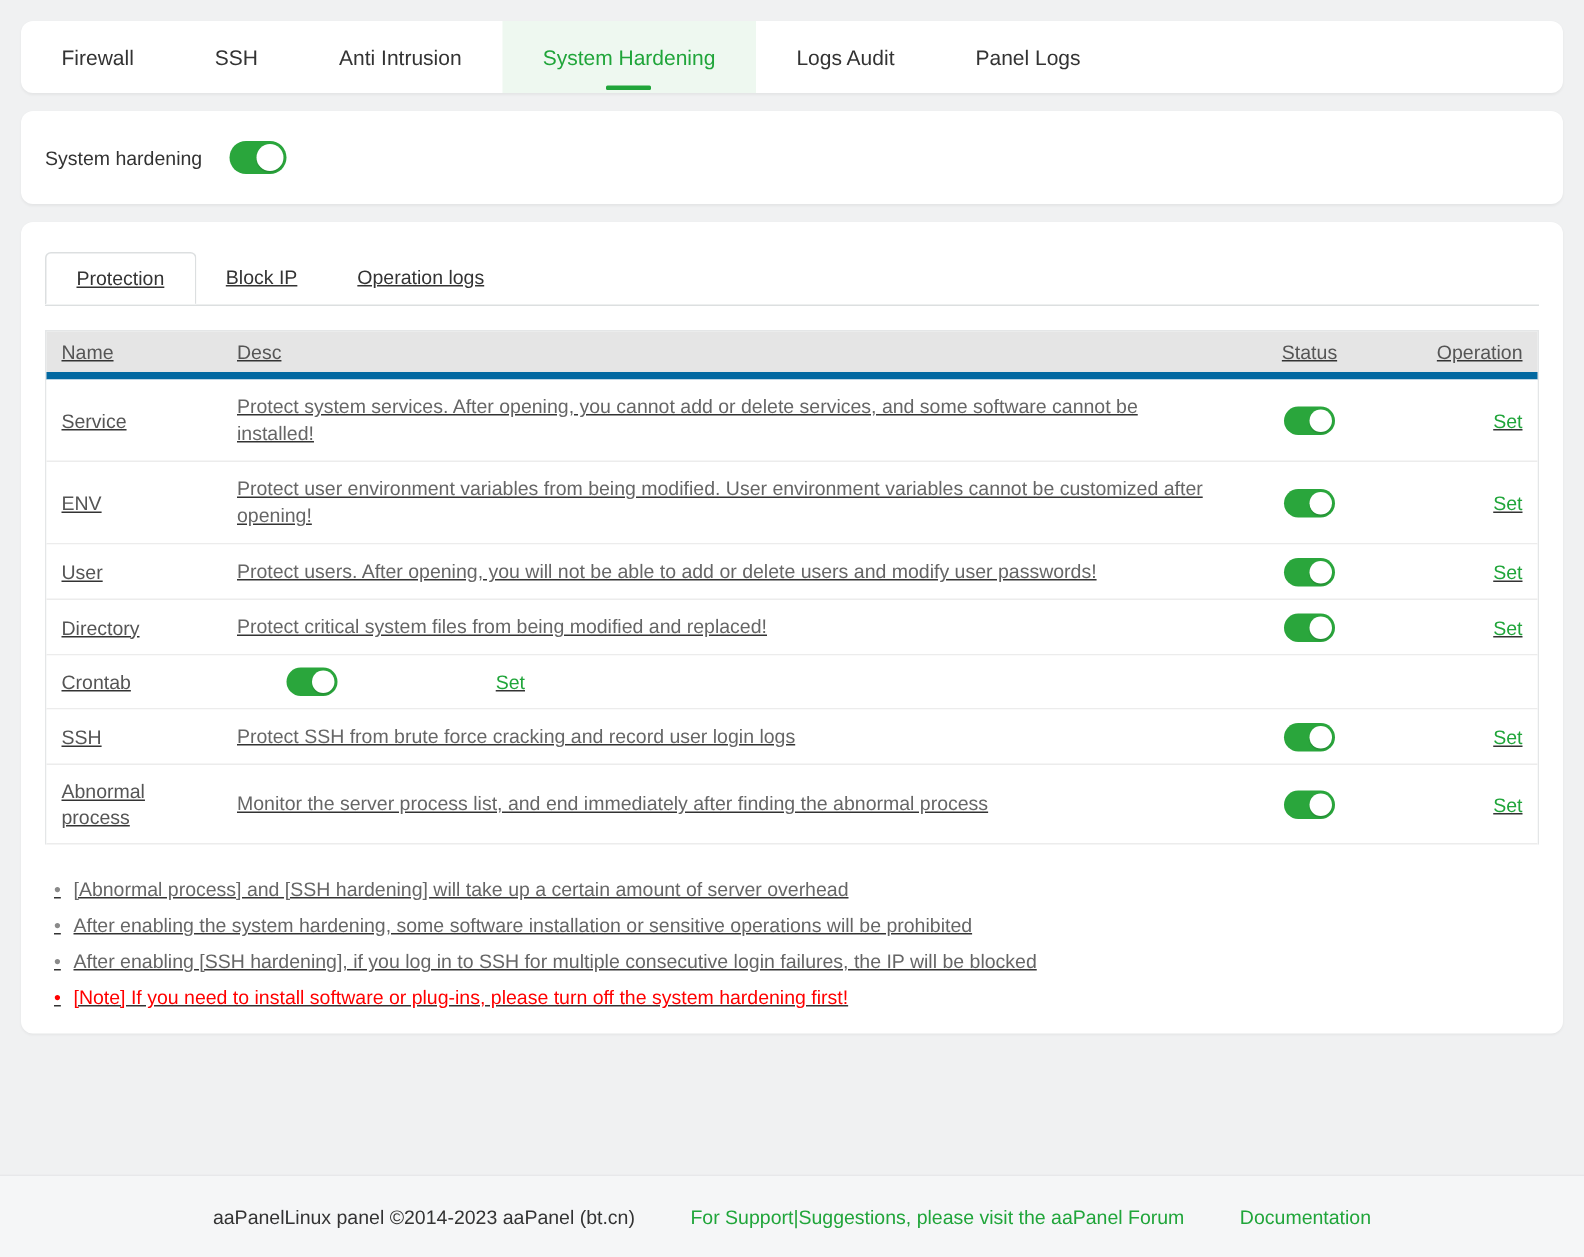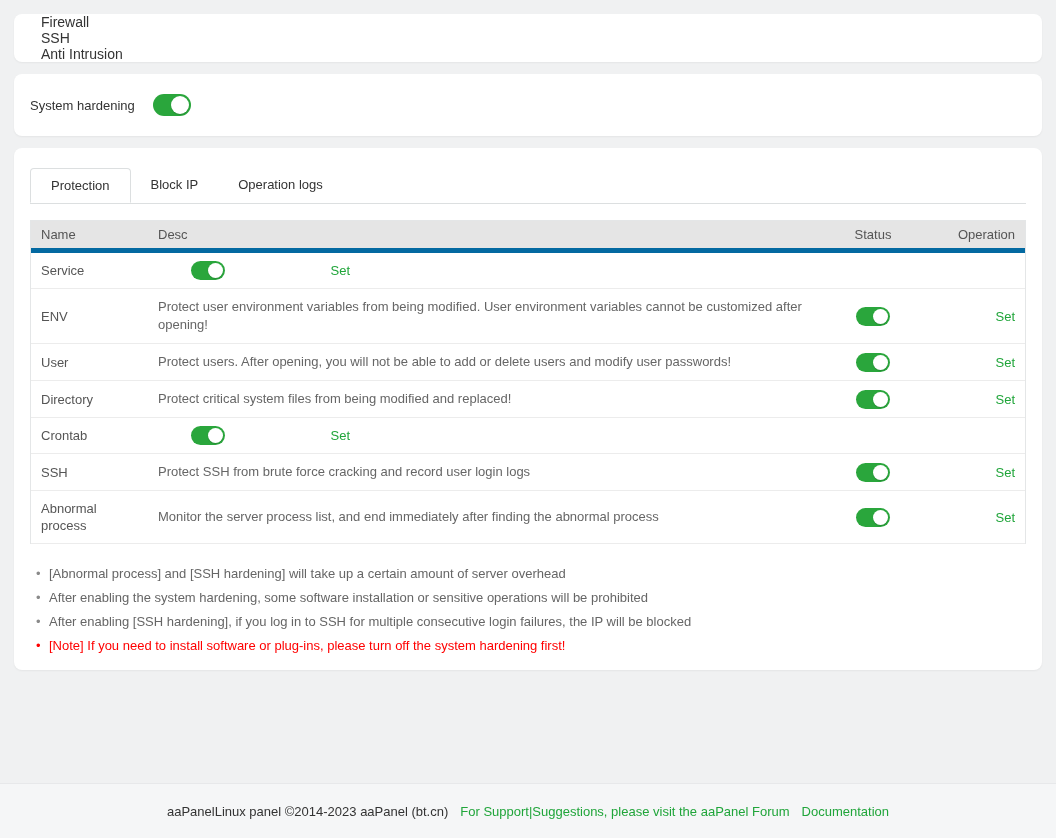--- a/index.html
+++ b/index.html
@@ -8,38 +8,38 @@
   body {
     position:relative;
     background:#f0f1f2;
     font-family:"Liberation Sans", sans-serif;
     color:#333;
     overflow:hidden;
   }
   .card { background:#fff; border-radius:8px; box-shadow:0 1px 2px rgba(0,0,0,.05); }
 
   
-  .topbar { margin:14px 14px 0; height:48px; display:flex; align-items:stretch; overflow:hidden;flex-direction:column; }
+  .topbar { margin:14px 14px 0; height:48px; display:flex; align-items:stretch; overflow:hidden; }
   .top-tab { display:flex; align-items:center; padding:0 27px; font-size:14px; color:#333; cursor:pointer; position:relative; white-space:nowrap; }
   .top-tab.active { background:#eef8f0; color:#20a53a; }
   .top-tab.active::after { content:""; position:absolute; left:50%; transform:translateX(-50%); bottom:2px; width:30px; height:3px; background:#20a53a; border-radius:1px; }
 
   
   .hardening { margin:12px 14px 0; height:62px; display:flex; align-items:center; padding:0 16px; }
   .hardening-label { font-size:13px; color:#333; margin-right:18px; }
 
   
   .toggle { position:relative; display:inline-block; width:34px; height:19px; border-radius:10px; background:#c7c7c7; cursor:pointer; vertical-align:middle; }
   .toggle.on { background:#2aa63c; }
   .toggle .knob { position:absolute; top:2px; right:2px; width:15px; height:15px; border-radius:50%; background:#fff; box-shadow:0 1px 1px rgba(0,0,0,.15); }
   .toggle.lg { width:38px; height:22px; border-radius:11px; }
   .toggle.lg .knob { width:18px; height:18px; }
 
   
-  .main { margin:12px 14px 4px; padding:20px 16px 12px; }
+  .main { margin:12px 14px 4px; padding:20px 16px 12px;text-decoration:underline; }
 
   .tabs { display:flex; border-bottom:1px solid #dcdfe0; }
   .tab { height:35px; line-height:34px; padding:0 20px; font-size:13px; color:#333; cursor:pointer; white-space:nowrap; }
   .tab.active { background:#fff; border:1px solid #dcdfe0; border-bottom:1px solid #fff; margin-bottom:-1px; border-radius:4px 4px 0 0; }
 
   
   .table { margin-top:16px; border:1px solid #e4e6e7; border-bottom:none; font-size:13px; }
   .thead { display:flex; align-items:center; height:32px; background:#e5e5e5; color:#555; border-bottom:5px solid #0369a1; }
   .tr { display:flex; align-items:center; border-bottom:1px solid #ececec; color:#666; background:#fff; }
   .td { padding:0; }
@@ -50,21 +50,21 @@
   .thead .td { padding-top:0; padding-bottom:0; }
   .set-link { color:#20a53a; cursor:pointer; text-decoration:none; font-size:13px; }
 
   
   .notes { margin:18px 0 0; padding-left:6px; list-style:none; }
   .note { display:flex; font-size:13px; color:#666; line-height:24px; }
   .note .dot { width:13px; color:#8a8a8a; font-size:13px; }
   .note.warning, .note.warning .dot { color:#ff0000; }
 
   
-  .footer { position:absolute; left:0; right:0; bottom:0; height:55px; background:#f5f6f7; border-top:1px solid #e7e8ea; display:flex; align-items:center; justify-content:center; gap:12px; font-size:13px; color:#333; }
+  .footer { position:absolute; left:0; right:0; bottom:0; height:55px; background:#f5f6f7; border-top:1px solid #e7e8ea; display:flex; align-items:center; justify-content:center; gap:37px; font-size:13px; color:#333; }
   .footer .link { color:#20a53a; cursor:pointer; }
 </style>
 </head>
 <body>
 
 <nav class="card topbar">
 
     <div class="top-tab">Firewall</div>
 
     <div class="top-tab">SSH</div>
@@ -100,20 +100,21 @@
     <div class="thead">
       <div class="td name">Name</div>
       <div class="td desc">Desc</div>
       <div class="td status">Status</div>
       <div class="td op">Operation</div>
     </div>
     <div>
 
         <div class="tr">
           <div class="td name">Service</div>
+          <div class="td desc">Protect system services. After opening, you cannot add or delete services, and some software cannot be installed!</div>
           <div class="td status">
             <span class="toggle on">
               <span class="knob"></span>
             </span>
           </div>
           <div class="td op">
             <a class="set-link">Set</a>
           </div>
         </div>
 

